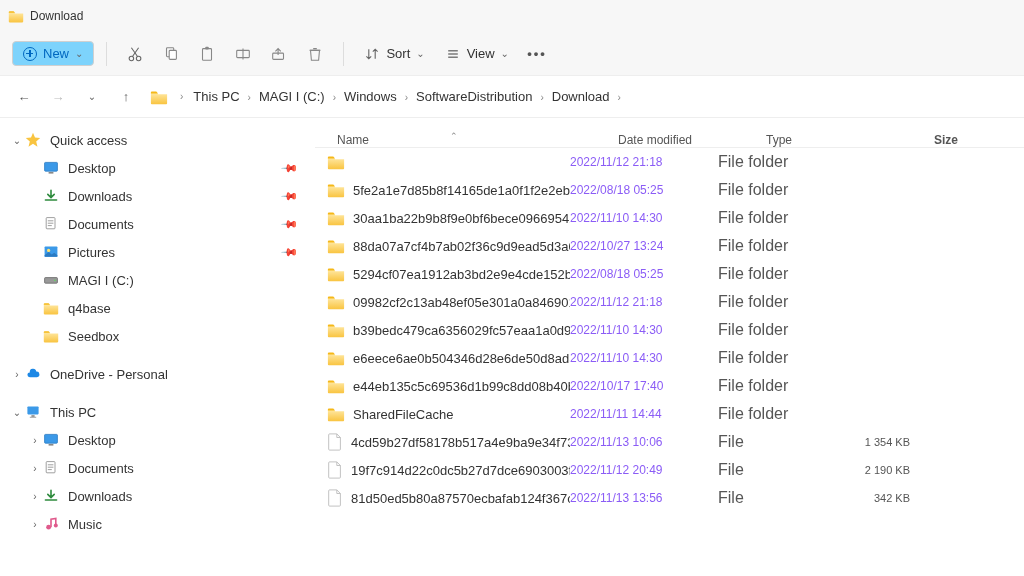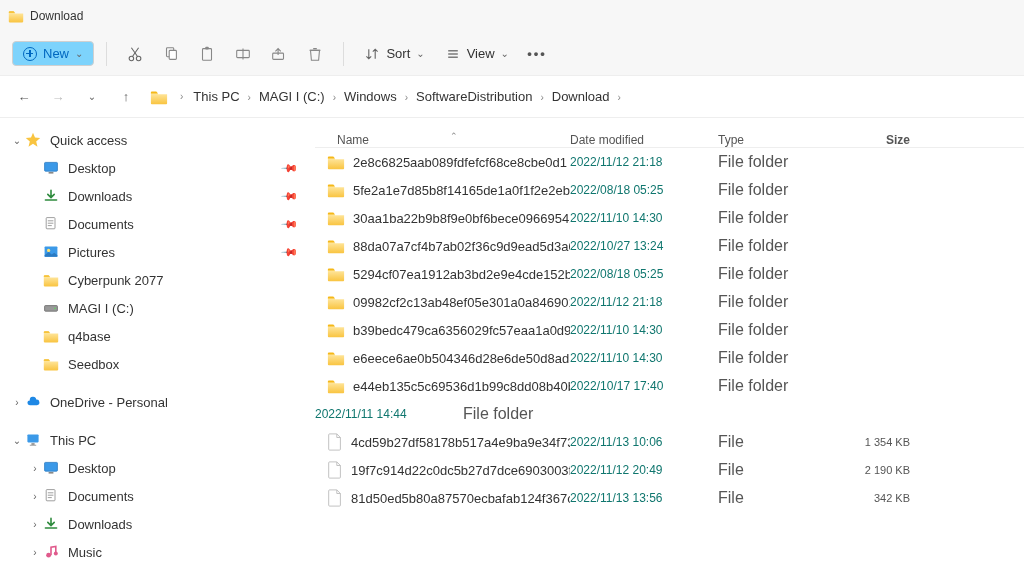--- a/index.html
+++ b/index.html
@@ -28,26 +28,26 @@
   .sb-chev { width: 14px; font-size: 10px; color: #666; text-align: center; }
   .sb-item .ic { width: 18px; height: 18px; margin-right: 8px; display: flex; align-items: center; justify-content: center; }
   .sb-item .pin { position: absolute; right: 18px; color: #999; font-size: 11px; transform: rotate(45deg); }
   .sb-indent1 { padding-left: 28px; }
   .sb-indent2 { padding-left: 28px; }
   .sb-spacer { height: 10px; }
   .files { flex: 1; display: flex; flex-direction: column; }
   .cols { display: flex; height: 30px; align-items: flex-end; border-bottom: 1px solid #eee; color: #555; font-size: 12px; }
   .c-name { width: 255px; padding-left: 22px; position: relative; }
   .c-name .sort { position: absolute; left: 135px; top: -2px; font-size: 9px; color: #888; }
-  .c-date { width: 148px; }
+  .c-date { width: 148px; margin-left: 48px; }
   .c-type { width: 120px; }
   .c-size { width: 80px; text-align: right; padding-right: 8px; font-weight: bold; }
   .row { display: flex; height: 28px; align-items: center; cursor: pointer; }
   .r-name { width: 255px; padding-left: 12px; display: flex; align-items: center; gap: 8px; white-space: nowrap; overflow: hidden; }
-  .r-date { width: 148px; color: #0f766e; font-size: 12px; }
+  .r-date { width: 148px; color: #8b5cf6; font-size: 12px; }
   .r-type { width: 120px; color: #555; font-size: 16px; }
   .r-size { width: 80px; text-align: right; color: #555; font-size: 11px; padding-right: 8px; }
   .folder-svg { width: 18px; height: 18px; flex-shrink: 0; }
   .file-svg { width: 16px; height: 18px; flex-shrink: 0; }
   svg { display: block; }
 </style>
 </head>
 <body>
 
 <svg width="0" height="0" style="position:absolute">
@@ -276,29 +276,20 @@
               <use href="#pictures"></use>
             </svg>
           </span>
           <span>Pictures</span>
           <span class="pin">📌</span>
         </div>
         <div class="sb-item sb-indent1">
           <span class="sb-chev"></span>
           <span class="ic">
             <svg width="16" height="16">
-              <use href="#folder"></use>
-            </svg>
-          </span>
-          <span>Cyberpunk 2077</span>
-        </div>
-        <div class="sb-item sb-indent1">
-          <span class="sb-chev"></span>
-          <span class="ic">
-            <svg width="16" height="16">
               <use href="#drive"></use>
             </svg>
           </span>
           <span>MAGI I (C:)</span>
         </div>
         <div class="sb-item sb-indent1">
           <span class="sb-chev"></span>
           <span class="ic">
             <svg width="16" height="16">
               <use href="#folder"></use>
@@ -382,21 +373,20 @@
       <div class="c-date"><span>Date modified</span></div>
       <div class="c-type"><span>Type</span></div>
       <div class="c-size"><span>Size</span></div>
     </div>
     <div id="rows">
         <div class="row">
           <div class="r-name">
             <svg class="folder-svg">
               <use href="#folder"></use>
             </svg>
-            <span>2e8c6825aab089fdfefcf68ce8cbe0d1</span>
           </div>
           <div class="r-date">2022/11/12 21:18</div>
           <div class="r-type">File folder</div>
           <div class="r-size"></div>
         </div>
         <div class="row">
           <div class="r-name">
             <svg class="folder-svg">
               <use href="#folder"></use>
             </svg>
@@ -477,20 +467,26 @@
             <svg class="folder-svg">
               <use href="#folder"></use>
             </svg>
             <span>e44eb135c5c69536d1b99c8dd08b40bf</span>
           </div>
           <div class="r-date">2022/10/17 17:40</div>
           <div class="r-type">File folder</div>
           <div class="r-size"></div>
         </div>
         <div class="row">
+          <div class="r-name">
+            <svg class="folder-svg">
+              <use href="#folder"></use>
+            </svg>
+            <span>SharedFileCache</span>
+          </div>
           <div class="r-date">2022/11/11 14:44</div>
           <div class="r-type">File folder</div>
           <div class="r-size"></div>
         </div>
         <div class="row">
           <div class="r-name">
             <svg class="file-svg">
               <use href="#file"></use>
             </svg>
             <span>4cd59b27df58178b517a4e9ba9e34f7307434c65</span>

